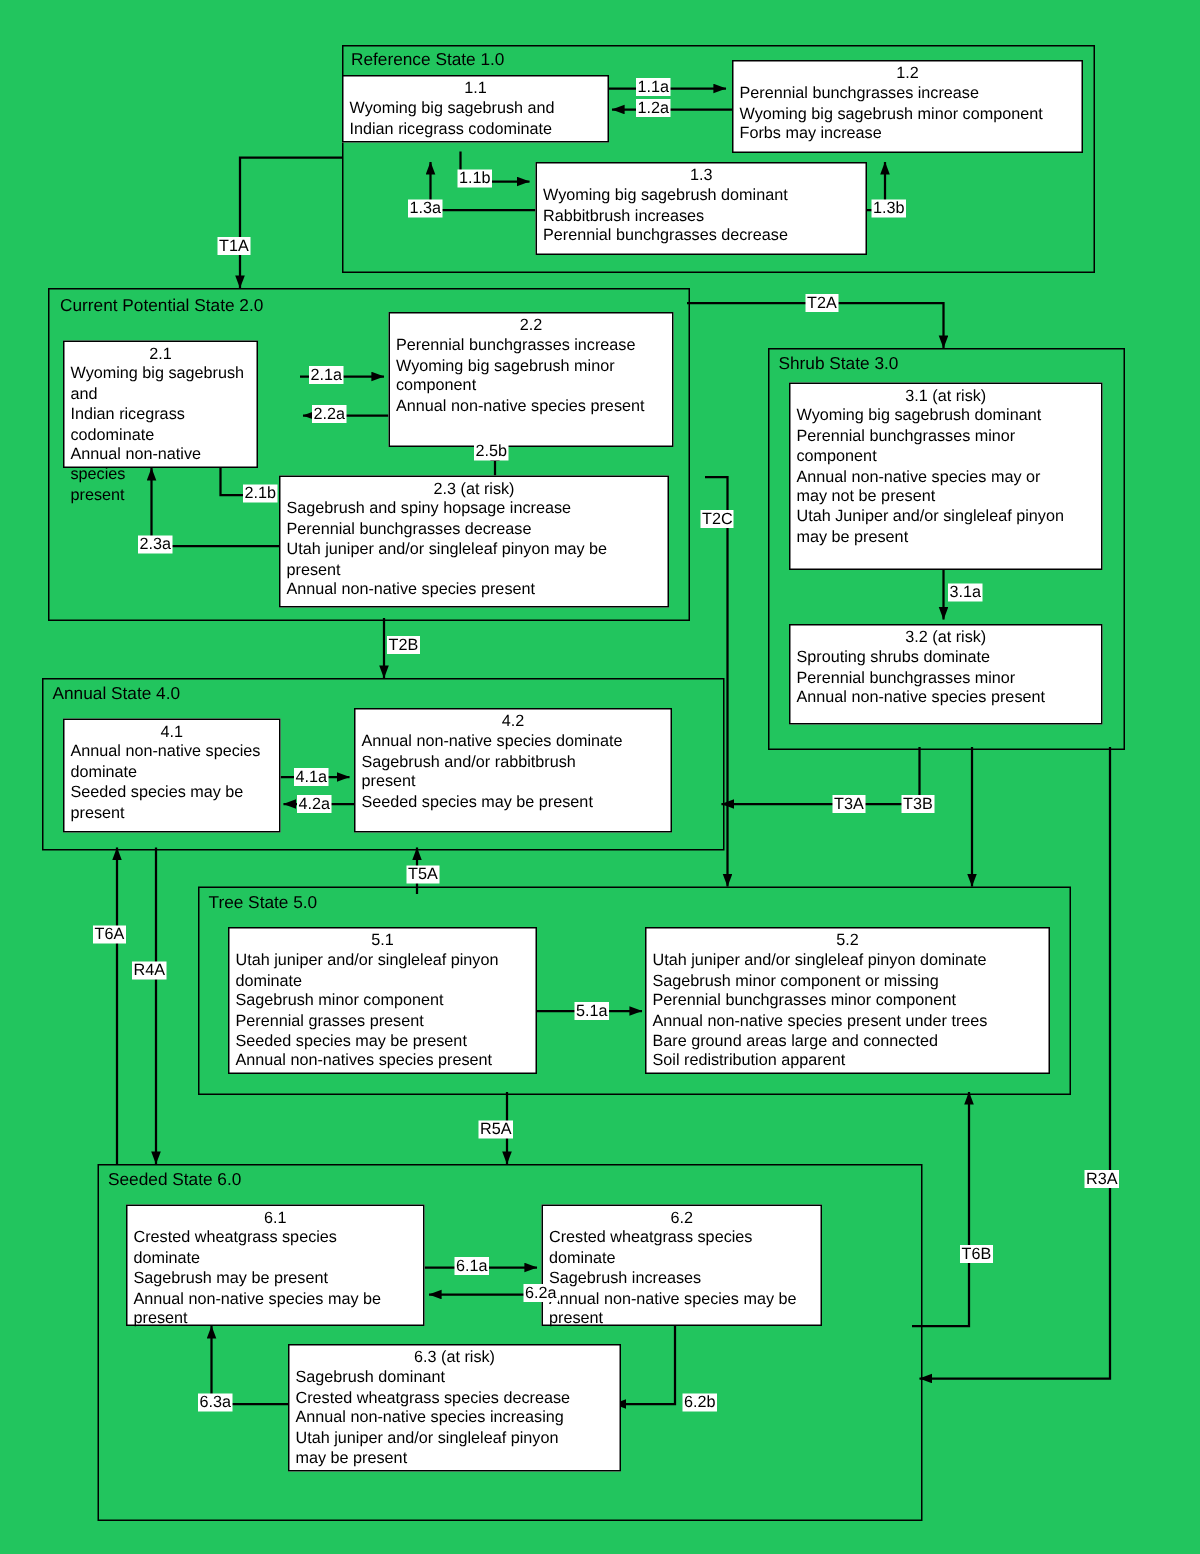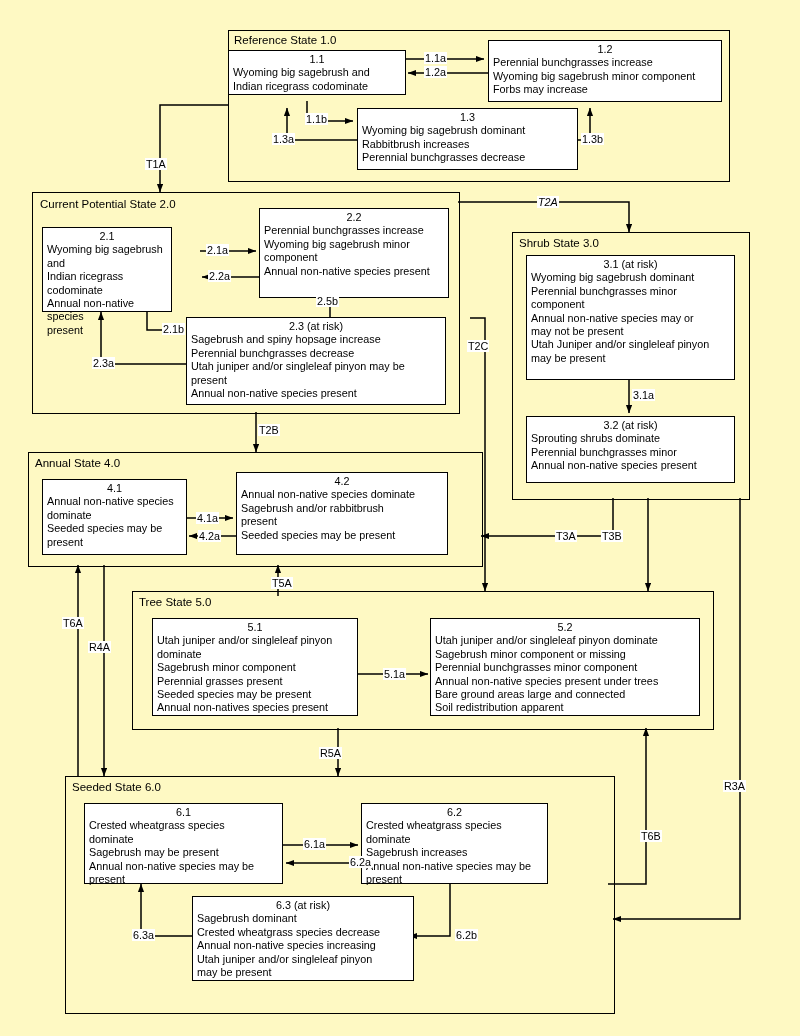--- a/index.html
+++ b/index.html
@@ -1,16 +1,16 @@
 <!DOCTYPE html>
 <html><head>
 <meta charset="utf-8">
 <style>
   html,body{margin:0;padding:0;background:#ffffff;}
-  #page{position:relative;width:800px;height:1036px;background:#fef9c3;
+  #page{position:relative;width:800px;height:1036px;background:#22c55e;
         font-family:"Liberation Sans","DejaVu Sans",sans-serif;}
   svg{position:absolute;top:0;left:0;width:800px;height:1036px;overflow:visible;}
   .stateBox{position:absolute;border:1.6px solid #000;background:transparent;}
   .stateTitle{position:absolute;font-size:11.5px;color:#000;white-space:nowrap;}
   .phase{position:absolute;border:1.4px solid #000;background:#fff;box-sizing:border-box;
          padding:2px 4px 3px 4px;}
   .phase .num{text-align:center;font-size:10.8px;line-height:13.4px;color:#000;}
   .phase .lines{font-size:10.8px;line-height:13.4px;color:#000;}
   .phase .lines div{white-space:normal;}
   .tlabel{position:absolute;font-size:10.8px;color:#000;background:#fff;
@@ -260,21 +260,21 @@
       <div>may be present</div>
     </div>
   </div>
 
   <div class="tlabel" style="left:303px;top:838px;">6.1a</div>
   <div class="tlabel" style="left:305px;top:856px;margin-left:44px;">6.2a</div>
   <div class="tlabel" style="left:455px;top:929px;">6.2b</div>
   <div class="tlabel" style="left:132px;top:929px;">6.3a</div>
 
   <div class="tlabel" style="left:145px;top:126px;margin-top:32px;">T1A</div>
-  <div class="tlabel" style="left:537px;top:196px;font-style:italic;">T2A</div>
+  <div class="tlabel" style="left:537px;top:196px;">T2A</div>
   <div class="tlabel" style="left:258px;top:424px;">T2B</div>
   <div class="tlabel" style="left:467px;top:340px;">T2C</div>
   <div class="tlabel" style="left:555px;top:530px;">T3A</div>
   <div class="tlabel" style="left:601px;top:530px;">T3B</div>
   <div class="tlabel" style="left:271px;top:577px;">T5A</div>
   <div class="tlabel" style="left:62px;top:617px;text-align:center;">T6A</div>
   <div class="tlabel" style="left:640px;top:830px;">T6B</div>
   <div class="tlabel" style="left:723px;top:780px;">R3A</div>
   <div class="tlabel" style="left:88px;top:641px;">R4A</div>
   <div class="tlabel" style="left:319px;top:747px;">R5A</div>

